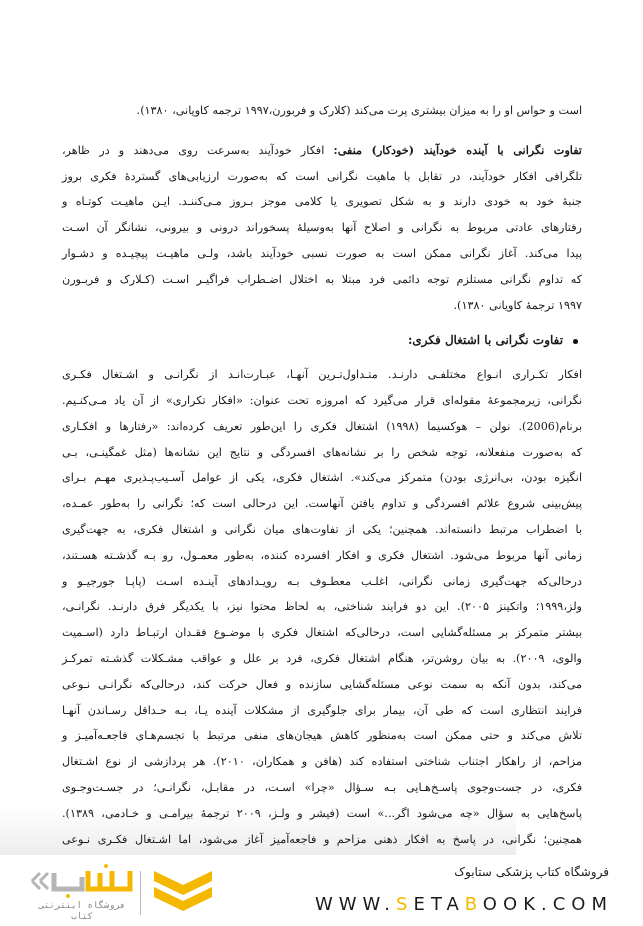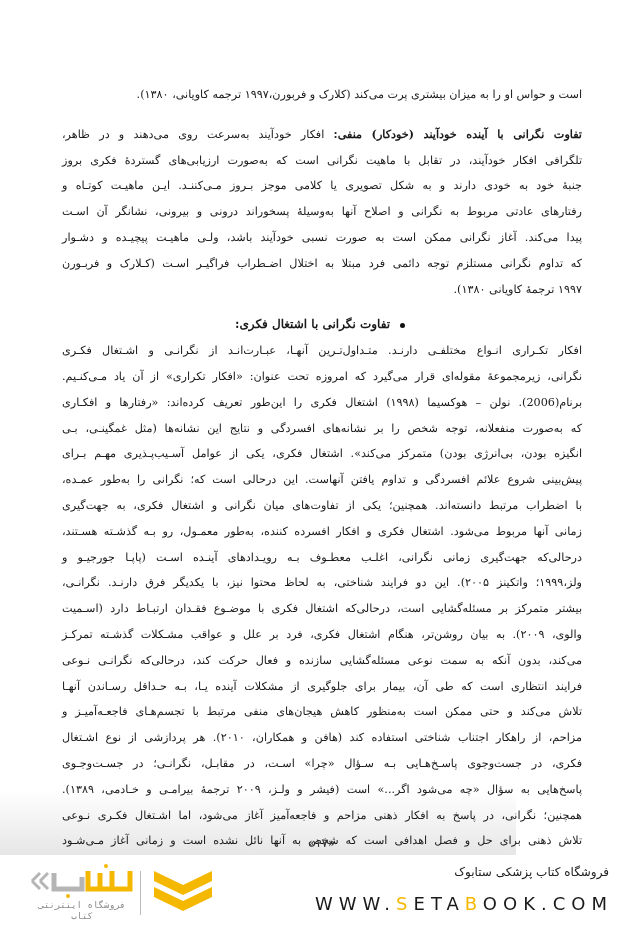--- a/index.html
+++ b/index.html
@@ -3,36 +3,36 @@
 <meta charset="utf-8">
 <style>
   html, body { margin: 0; padding: 0; }
   body {
     width: 643px; height: 926px; overflow: hidden;
     background: #ffffff;
     font-family: "DejaVu Sans", sans-serif;
     position: relative;
   }
   .page {
-    position: absolute; left: 0; top: 0; width: 516px; height: 855px;
+    position: absolute; left: 0; top: 16px; width: 516px; height: 855px;
     background: linear-gradient(to bottom, #ffffff 0px, #ffffff 790px, #f0f0f0 830px, #e6e6e6 855px);
   }
   .content {
     position: absolute; left: 62px; top: 82px; width: 520px;
     direction: rtl; text-align: justify;
     font-family: "DejaVu Serif", serif;
     font-size: 11.2px; line-height: 25.8px; color: #1a1a1a;
   }
   .content p { margin: 0; text-align-last: right; }
   .content p.justify-last { text-align-last: justify; }
   .gap { height: 14px; }
   .heading-line { font-weight: bold; }
   .bullet-head {
-    margin: 10px 0 0 0; font-weight: bold; font-size: 12px;
-    display: flex; align-items: center; gap: 10px; justify-content: center;
+    margin: 10px 0 8px 0; font-weight: bold; font-size: 12px;
+    display: flex; align-items: center; gap: 10px;
   }
   .bullet-dot { width: 5px; height: 5px; background: #111; border-radius: 50%; display: inline-block; margin-right: 4px; }
   .page-number {
     position: absolute; left: 0; width: 643px; top: 836px; text-align: center;
     font-family: "DejaVu Sans", sans-serif; font-size: 12px; color: #333;
   }
   .footer {
     position: absolute; left: 0; top: 855px; width: 643px; height: 71px;
     background: #ffffff;
   }

